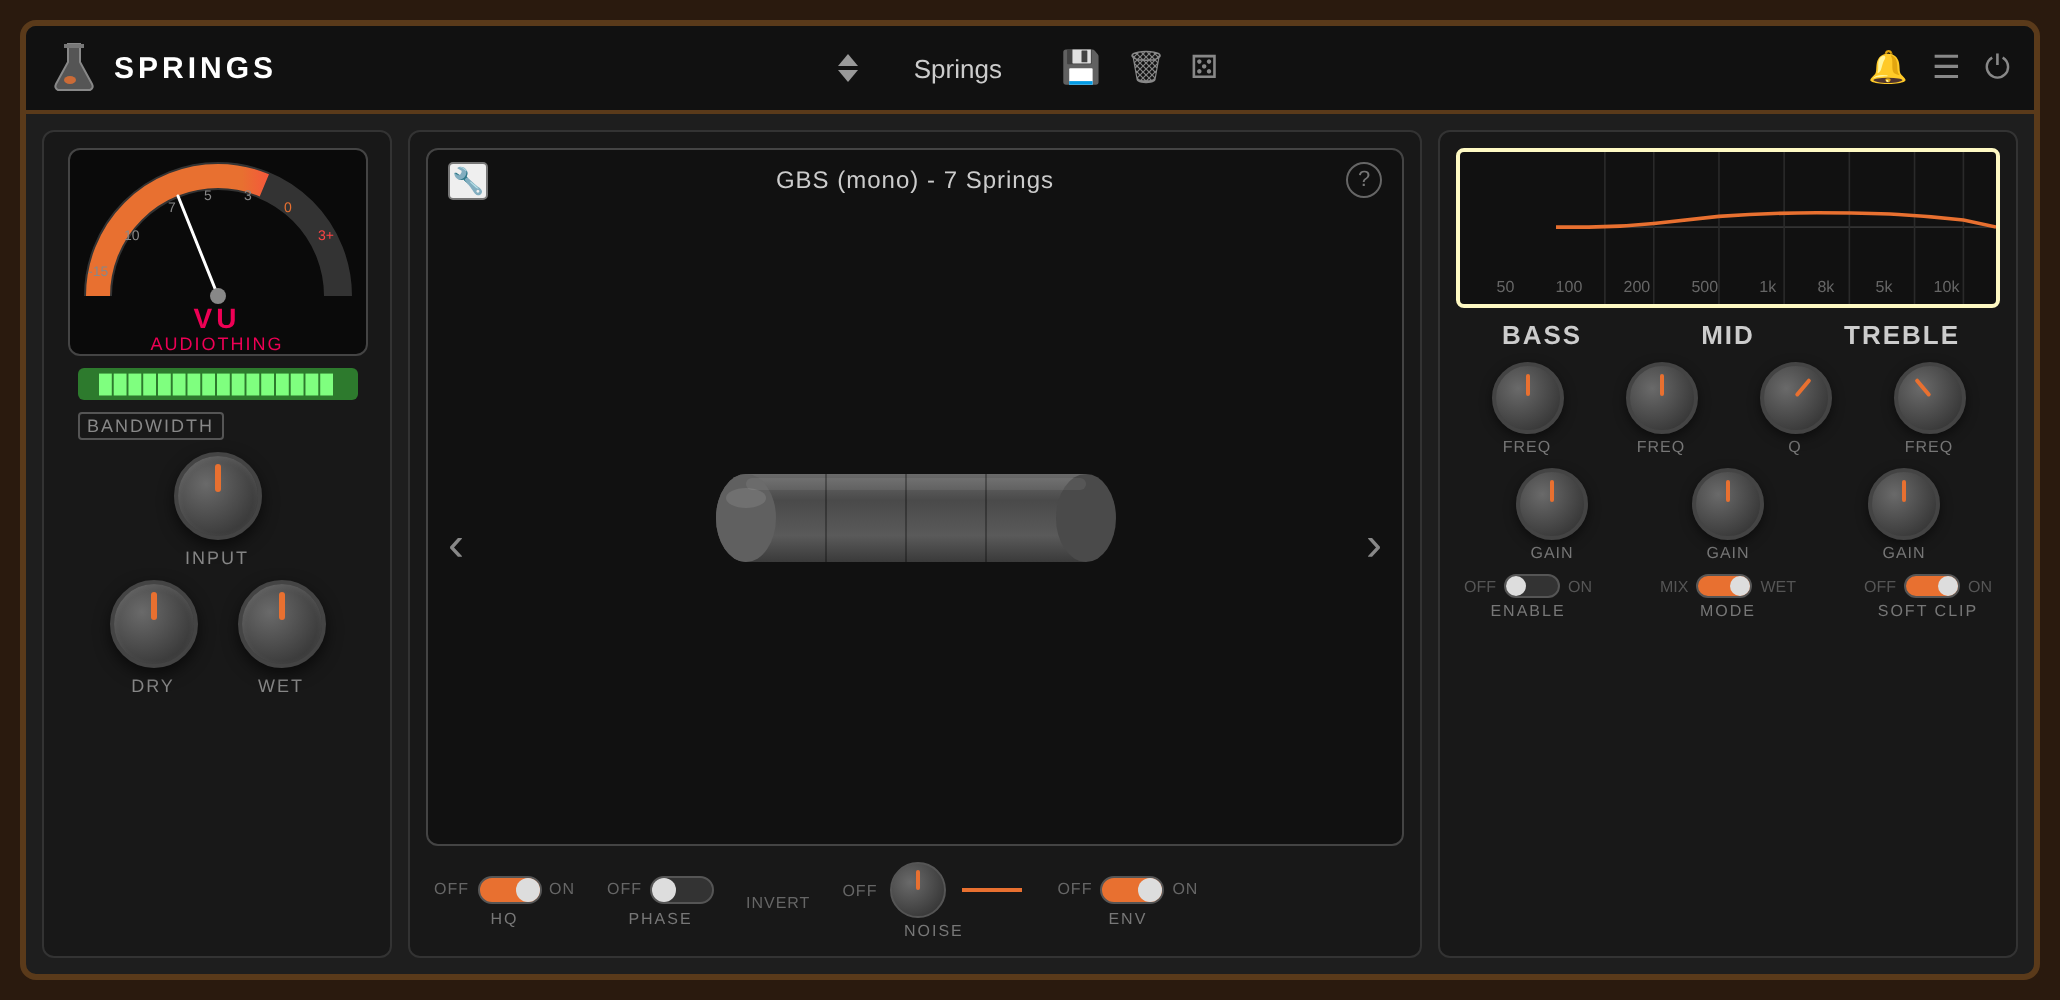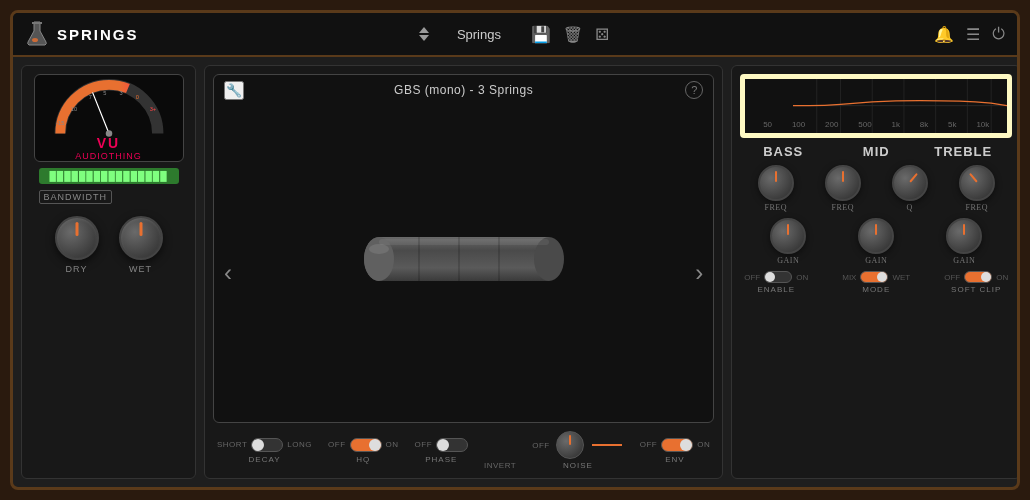--- a/index.html
+++ b/index.html
@@ -143,21 +143,21 @@
       flex-direction: column;
       align-items: center;
       padding: 8px;
       gap: 6px;
       flex-shrink: 0;
     }
 
     
     .vu-meter {
       width: 150px;
-      height: 88px;
+      height: 104px;
       background: #0a0a0a;
       border-radius: 6px;
       border: 1px solid #444;
       position: relative;
       overflow: hidden;
       display: flex;
       flex-direction: column;
       align-items: center;
       justify-content: center;
     }
@@ -483,22 +483,22 @@
       flex-direction: column;
       padding: 8px;
       gap: 6px;
       flex-shrink: 0;
     }
 
     
     .eq-display {
       background: #111;
       border-radius: 4px;
-      border: 5px solid #fef9c3;
-      height: 64px;
+      border: 2px solid #fef9c3;
+      height: 80px;
       position: relative;
       overflow: hidden;
       padding-left: 48px;
     }
 
     
     .eq-freq-labels {
       position: absolute;
       bottom: 4px;
       left: 0;
@@ -557,21 +557,20 @@
 
     .knob-eq.rotated-right::after {
       transform: translateX(-50%) rotate(40deg);
     }
 
     .knob-label-sm {
       font-size: 8px;
       color: #777;
       letter-spacing: 0.5px;
       text-align: left;
-      font-family: Liberation Serif, serif;
     }
 
     
     .bottom-toggles {
       display: flex;
       gap: 0;
       justify-content: space-between;
       padding: 0 4px;
     }
 
@@ -708,40 +707,44 @@
 
       <div class="bandwidth-bar">
         <span class="bandwidth-text">████████████████</span>
       </div>
 
       <div class="bandwidth-label-area">
         <span class="bandwidth-label-text">BANDWIDTH</span>
       </div>
 
       <div class="knob-row">
+        <div class="knob-item">
+          <div class="knob"></div>
+          <span class="knob-label">INPUT</span>
+        </div>
       </div>
 
       <div class="knob-row">
         <div class="knob-item">
           <div class="knob"></div>
           <span class="knob-label">DRY</span>
         </div>
         <div class="knob-item">
           <div class="knob"></div>
           <span class="knob-label">WET</span>
         </div>
       </div>
     </div>
 
     <div class="center-panel">
 
       <div class="spring-display">
         <div class="spring-header">
           <button class="spring-tool-icon">🔧</button>
-          <span class="spring-title">GBS (mono) - 3 Springs</span>
+          <span class="spring-title">GBS (mono) - 7 Springs</span>
           <div class="spring-help-icon">?</div>
         </div>
 
         <button class="spring-nav-left">‹</button>
 
         <div class="spring-image-area">
           <svg width="210" height="60" viewBox="0 0 210 60">
             <defs>
               <linearGradient id="cylGrad" x1="0%" y1="0%" x2="0%" y2="100%">
                 <stop offset="0%" style="stop-color:#6a6a6a"></stop>
@@ -762,30 +765,20 @@
             <line x1="100" y1="8" x2="100" y2="52" stroke="rgba(0,0,0,0.3)" stroke-width="1"></line>
             <line x1="140" y1="8" x2="140" y2="52" stroke="rgba(0,0,0,0.3)" stroke-width="1"></line>
           </svg>
         </div>
 
         <button class="spring-nav-right">›</button>
       </div>
 
       <div class="controls-row">
 
-        <div class="control-group">
-          <div class="toggle-row">
-            <span class="toggle-label-sm">SHORT</span>
-            <div class="toggle-track">
-              <div class="toggle-thumb"></div>
-            </div>
-            <span class="toggle-label-sm">LONG</span>
-          </div>
-          <span class="control-label">DECAY</span>
-        </div>
 
         <div class="control-group">
           <div class="toggle-row">
             <span class="toggle-label-sm">OFF</span>
             <div class="toggle-track on">
               <div class="toggle-thumb"></div>
             </div>
             <span class="toggle-label-sm">ON</span>
           </div>
           <span class="control-label">HQ</span>
@@ -794,21 +787,21 @@
         <div class="control-group">
           <div class="toggle-row">
             <span class="toggle-label-sm">OFF</span>
             <div class="toggle-track">
               <div class="toggle-thumb"></div>
             </div>
           </div>
           <span class="control-label">PHASE</span>
         </div>
 
-        <span class="toggle-label-sm" style="color:#666;font-size:8px;align-self:flex-end;">INVERT</span>
+        <span class="toggle-label-sm" style="color:#666;font-size:8px;align-self:flex-end;margin-bottom:14px;">INVERT</span>
 
         <div class="noise-group">
           <div class="noise-top">
             <span class="toggle-label-sm">OFF</span>
             <div class="noise-knob-mini"></div>
             <div class="noise-line"></div>
           </div>
           <span class="control-label">NOISE</span>
         </div>
 

